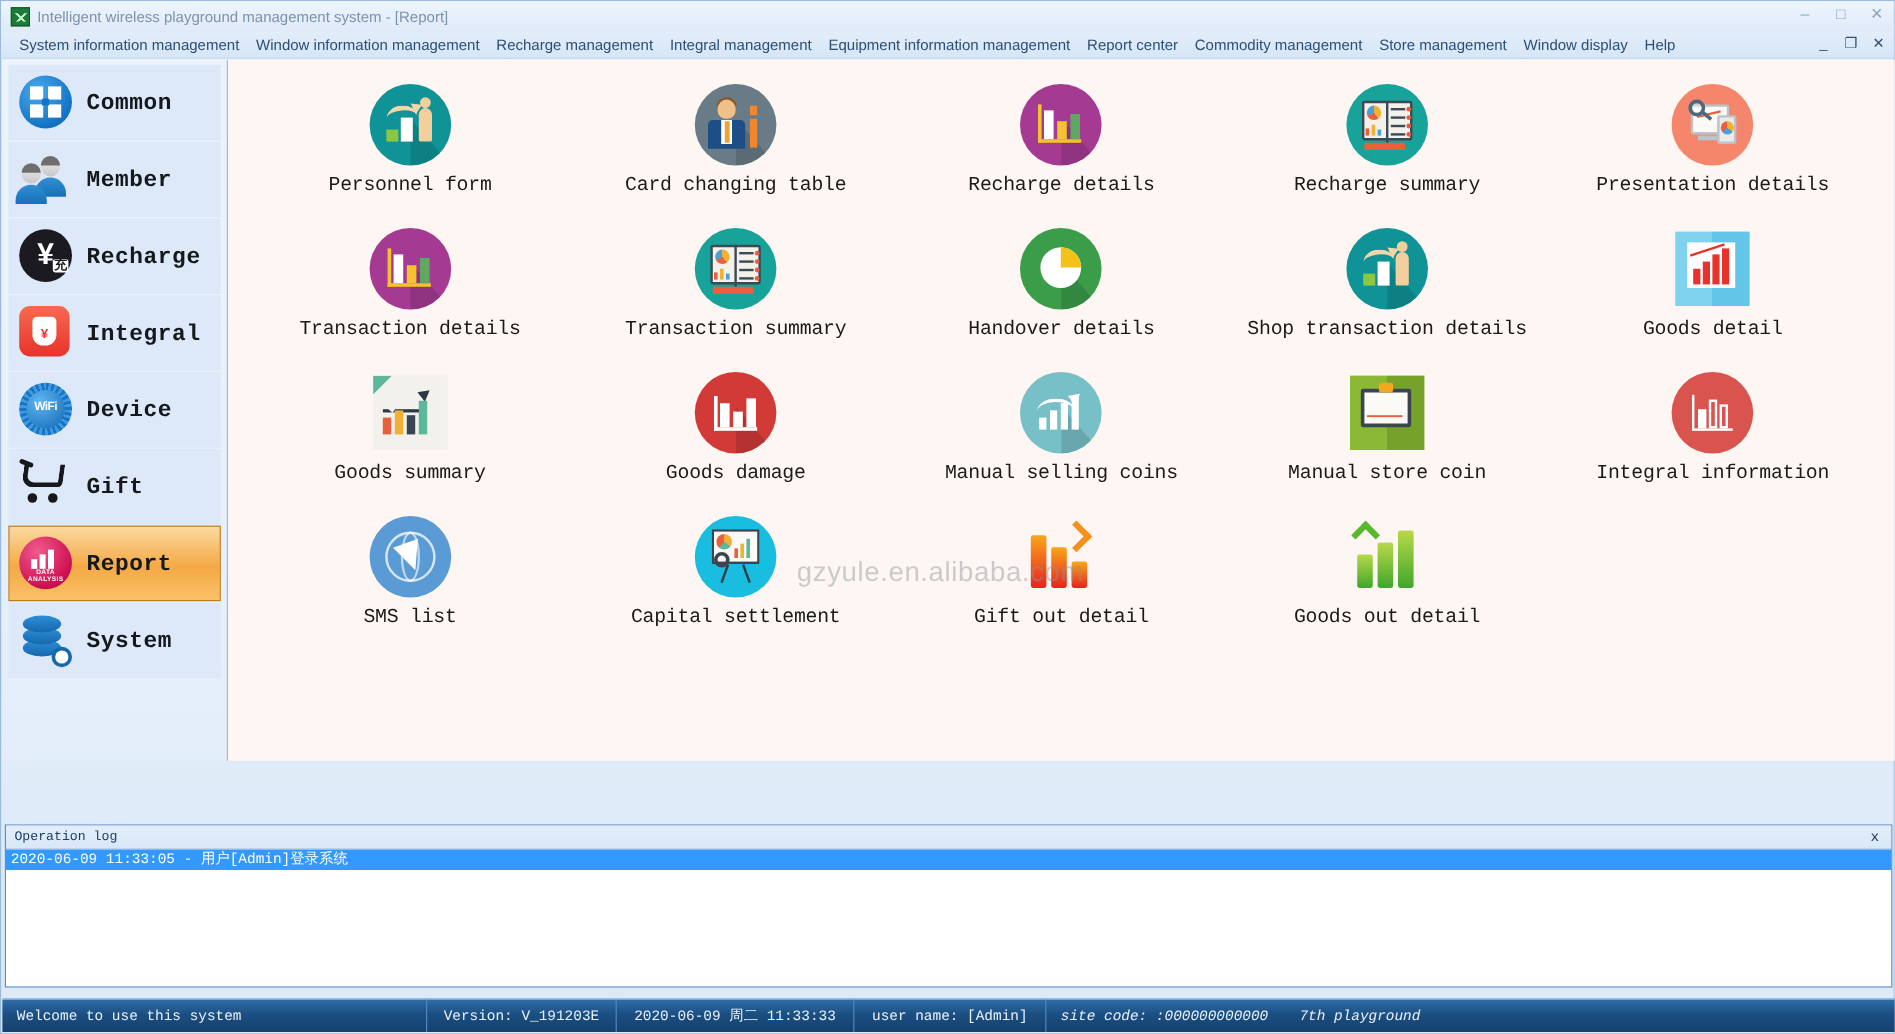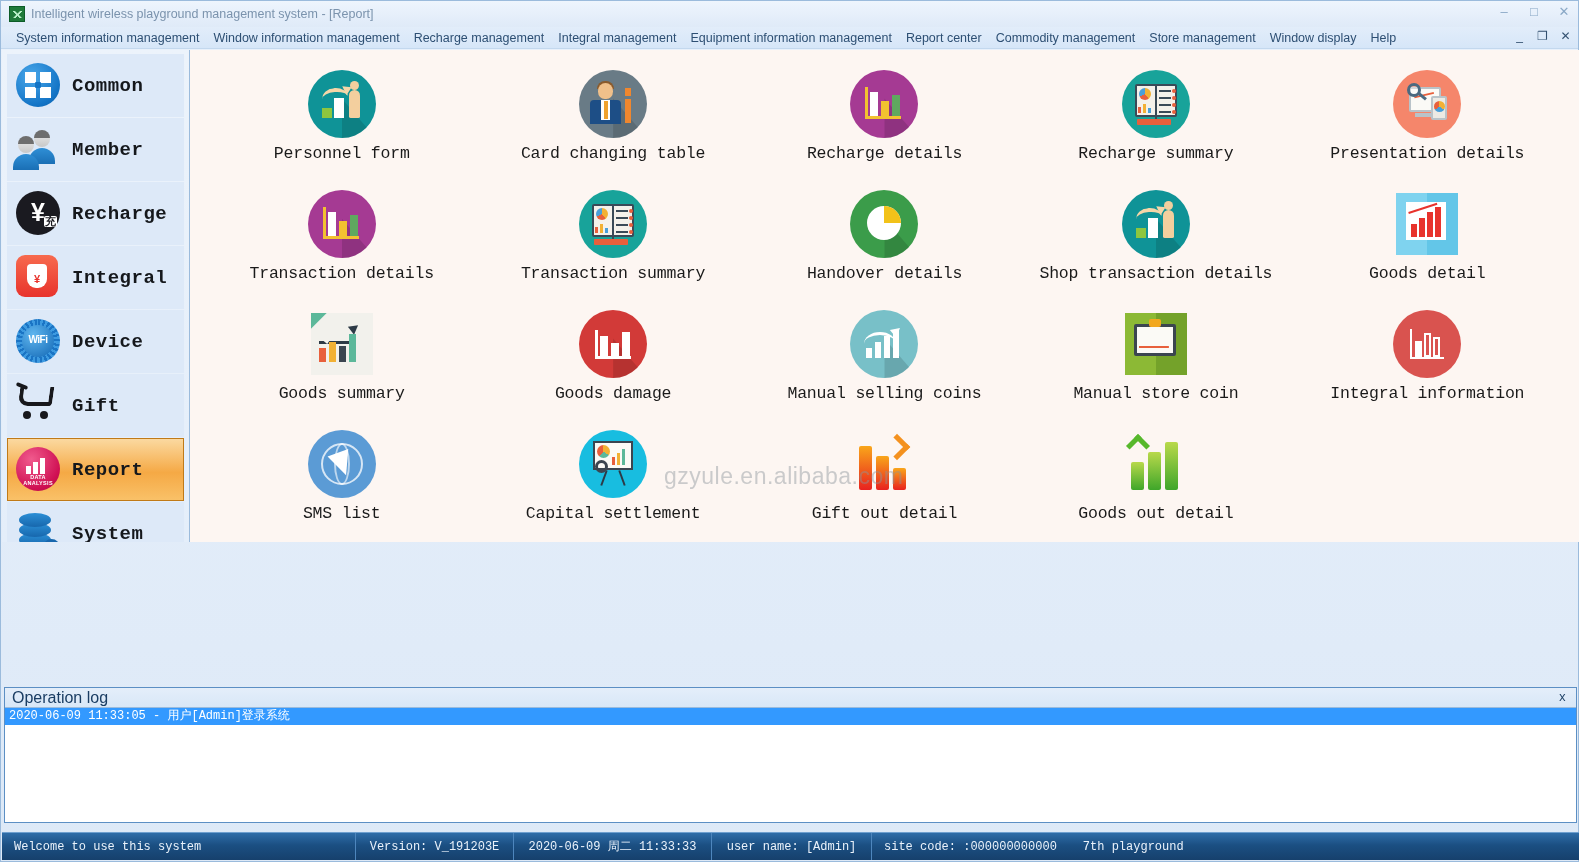--- a/index.html
+++ b/index.html
@@ -93,21 +93,21 @@
     font-size: 12px;
     color: #32506f;
     width: 13px; text-align:center;
     cursor: default;
   }
 
   
   .workspace {
     position: absolute;
     left: 1px; top: 49px;
-    width: 1577px; height: 492px;
+    width: 1577px; height: 584px;
     display: flex;
   }
 
   
   .sidebar {
     width: 188px;
     flex: none;
     background: linear-gradient(#ecf3fb, #e4eefa);
     border-right: 1px solid #9bbbdc;
     padding: 4px 5px 0 5px;
@@ -472,22 +472,22 @@
     background:#ffffff;
   }
   .log-head{
     height:20px;
     background: linear-gradient(#e4eefa,#d8e7f7);
     border-bottom:1px solid #9bbbdc;
     display:flex; align-items:center; justify-content:space-between;
     padding:0 6px 0 7px;
   }
   .log-title{
-    font-family:Liberation Sans, sans-serif;
-    font-size:16px; color:#1a3d63;
+    font-family:Liberation Mono, monospace;
+    font-size:11px; color:#1a3d63;
   }
   .log-close{
     font-family:"Liberation Mono", monospace;
     font-size:12px;color:#1a3d63;cursor:pointer;padding:0 4px;
   }
   .log-rows{ padding:0; }
   .log-row{
     height:17px; line-height:17px;
     font-family:"Liberation Mono", monospace;
     font-size:12px;
@@ -511,21 +511,21 @@
     padding:0 12px;
     border-right:1px solid #4e86bd;
     white-space:nowrap;
   }
   .st-cell.nob{ border-right:none; }
   .st-w1{ width:354px; }
   .st-w2{ width:158px; justify-content:center;}
   .st-w3{ width:198px; justify-content:center;}
   .st-w4{ width:160px; justify-content:center;}
   .st-w5{ width:290px; }
-  .st-w6{ flex:1; }
+  .st-w6{ flex:1;font-style:italic; }
   .st-gap{ display:inline-block; width:26px; }
 </style>
 </head>
 <body>
 
 <div id="app">
 
   <div class="titlebar">
     <div class="app-icon"></div>
     <div class="title-text">Intelligent wireless playground management system - [Report]</div>

